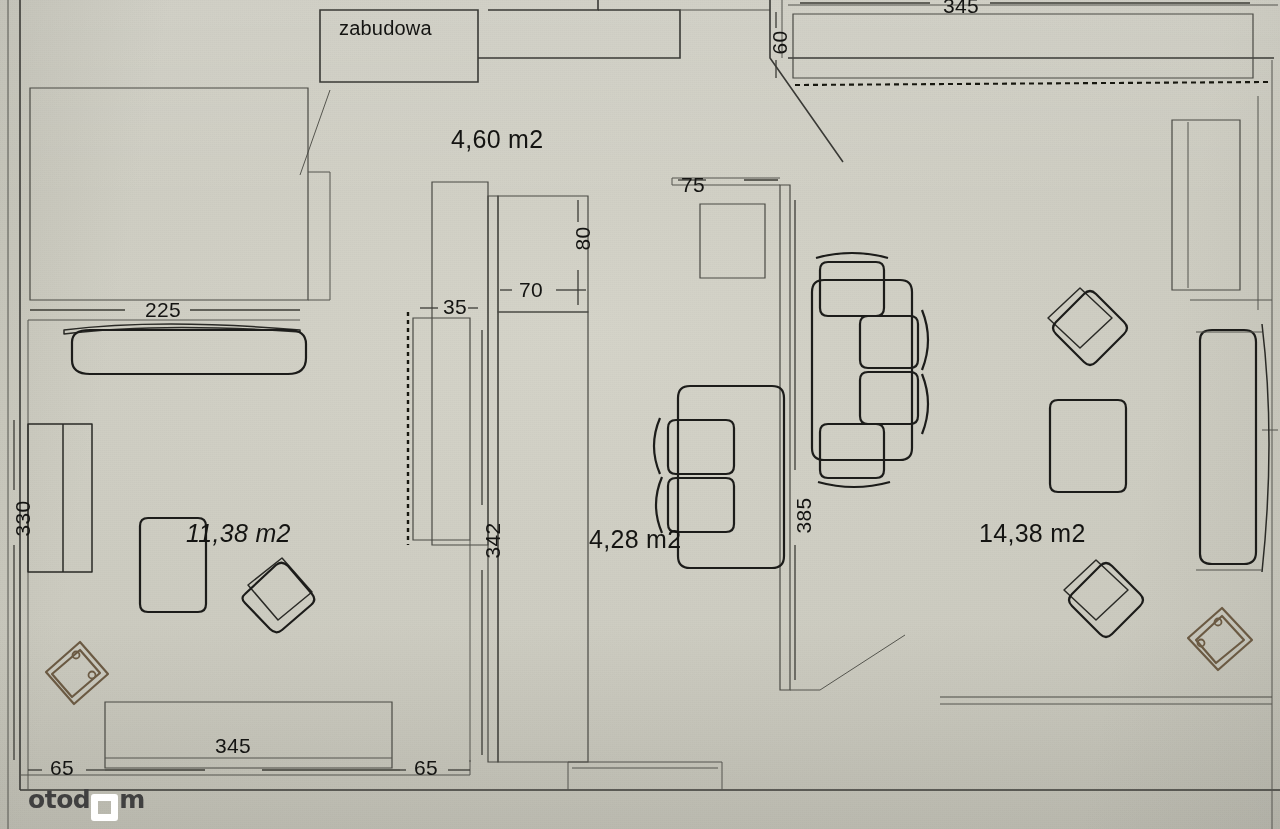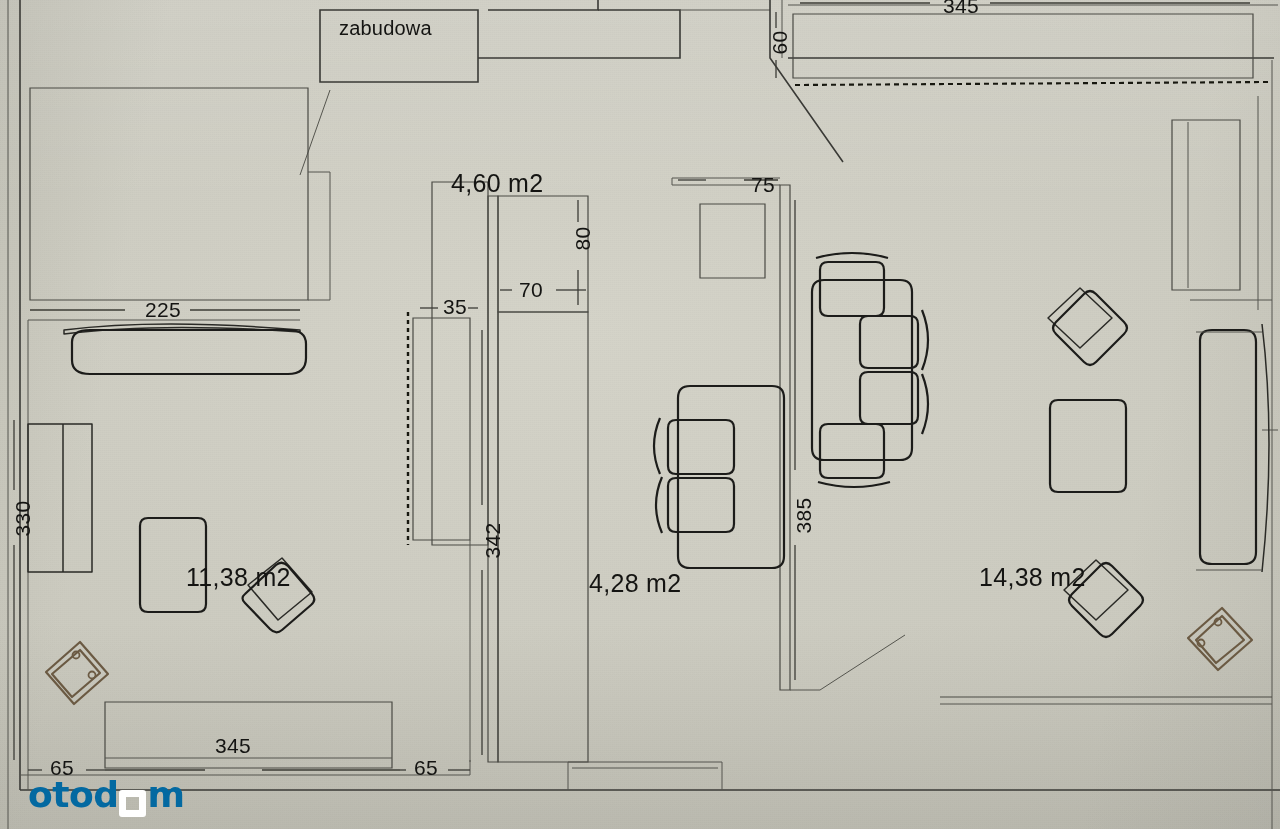--- a/index.html
+++ b/index.html
@@ -39,34 +39,34 @@
 
   .lbl{
     position:absolute;
     color:#141412;
     font-family:"Liberation Sans", sans-serif;
     white-space:nowrap;
     line-height:1;
     user-select:none;
   }
   .lbl.dim{font-size:21px;font-weight:400;letter-spacing:.3px;}
-  .lbl.area{font-size:25px;font-weight:400;letter-spacing:.3px;margin-top:44px;}
+  .lbl.area{font-size:25px;font-weight:400;letter-spacing:.3px;}
   .lbl.zab{font-size:20px;font-weight:400;letter-spacing:.2px;}
   .rot{transform-origin:50% 50%;transform:rotate(-90deg);}
 
   
   #watermark{
     position:absolute;left:28px;bottom:16px;
     display:flex;align-items:center;gap:0px;
     user-select:none;
   }
   .wm-text{
-    color:#0369a1;
+    color:#404040;
     font-family:"DejaVu Sans", sans-serif;
-    font-size:36px;
+    font-size:25px;
     font-weight:700;
     letter-spacing:-0.5px;
     line-height:1;
   }
   .wm-sq{
     display:inline-block;width:13px;height:13px;
     border:7px solid #ffffff;
     border-radius:3px;
     box-sizing:content-box;
     margin:0 1px;
@@ -271,37 +271,37 @@
       <circle class="brown-dot" cx="1218" cy="622" r="3.5"></circle>
       <circle class="brown-dot" cx="1201" cy="643" r="3.5"></circle>
     </g>
 
   </svg>
 
   <div class="lbl zab" style="left:339px;top:18px;">zabudowa</div>
 
   <div class="lbl area" style="left:451px;top:127px;">4,60 m2</div>
 
-  <div class="lbl area" style="left:186px;top:521px;">11,38 m2</div>
+  <div class="lbl area" style="left:186px;top:521px;font-style:italic;">11,38 m2</div>
 
   <div class="lbl area" style="left:589px;top:527px;">4,28 m2</div>
 
   <div class="lbl area" style="left:979px;top:521px;">14,38 m2</div>
 
   <div class="lbl dim" style="left:943px;top:-5px;">345</div>
 
   <div class="lbl dim rot" style="left:768px;top:32px;">60</div>
 
   <div class="lbl dim rot" style="left:571px;top:228px;">80</div>
 
   <div class="lbl dim" style="left:519px;top:279px;">70</div>
 
   <div class="lbl dim" style="left:443px;top:296px;">35</div>
 
-  <div class="lbl dim" style="left:751px;top:174px;">75</div>
+  <div class="lbl dim" style="left:681px;top:174px;">75</div>
 
   <div class="lbl dim" style="left:145px;top:299px;">225</div>
 
   <div class="lbl dim rot" style="left:5px;top:508px;">330</div>
 
   <div class="lbl dim rot" style="left:475px;top:530px;">342</div>
 
   <div class="lbl dim rot" style="left:786px;top:505px;">385</div>
 
   <div class="lbl dim" style="left:215px;top:735px;">345</div>

